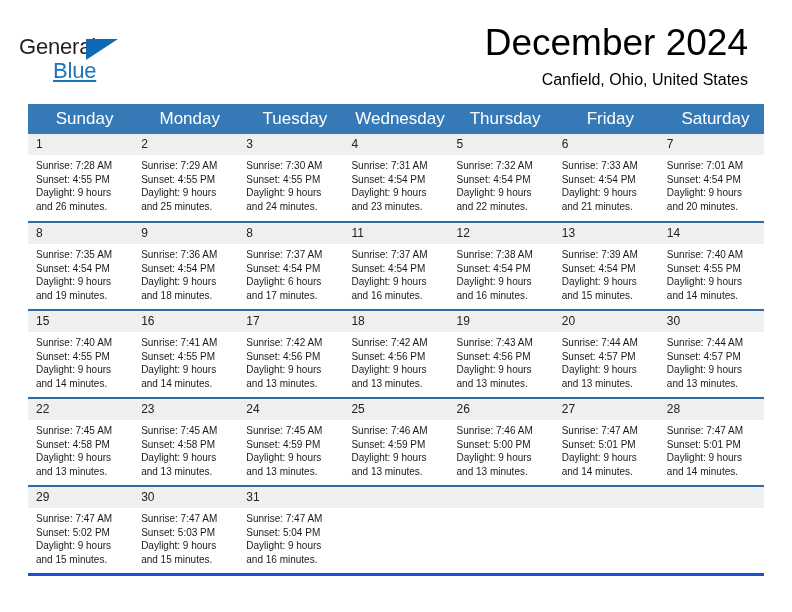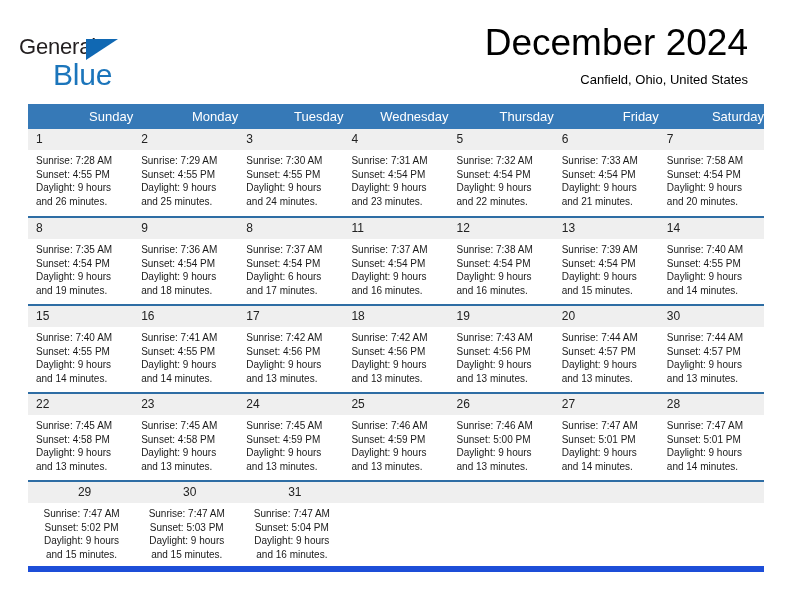--- a/index.html
+++ b/index.html
@@ -52,85 +52,85 @@
     top: 5px;
     width: 0;
     height: 0;
     border-left: 32px solid #1068b3;
     border-bottom: 21px solid transparent;
   }
   .logo-blue {
     position: absolute;
     left: 34px;
     top: 24px;
-    font-size: 30px;
+    font-size: 22px;
     letter-spacing: -0.2px;
     color: #1b75bb;
     font-family: "Liberation Sans", sans-serif;
+    text-decoration: underline;
   }
 
   .title-block {
     position: absolute;
     right: 0;
     top: 0;
     text-align: right;
     width: 460px;
   }
   .cal-title {
     font-size: 37px;
     font-weight: normal;
     color: #000000;
     line-height: 34px;
     margin: 0;
     white-space: nowrap;
   }
   .cal-subtitle {
-    font-size: 13px;
+    font-size: 16px;
     font-weight: normal;
     color: #000000;
     line-height: 20px;
     margin-top: 10px;
     white-space: nowrap;
   }
 
   
   .calendar {
     position: absolute;
     left: 28px;
     top: 104px;
     width: 736px;
     border-collapse: collapse;
     table-layout: fixed;
   }
   .calendar th {
     background: #3679b7;
     color: #ffffff;
-    font-size: 13px;
+    font-size: 17px;
     font-weight: normal;
-    text-align: right;
+    text-align: center;
     padding: 5px 0 5px 8px;
     height: 19px;
     box-sizing: border-box;
     border: none;
   }
   .calendar td {
     vertical-align: top;
     padding: 0;
     border: none;
     border-top: 2px solid #2e6da4;
     background: #ffffff;
     height: 88px;
     box-sizing: border-box;
   }
   .calendar tbody tr:first-child td {
     border-top: none;
   }
   .calendar tbody tr:last-child td {
-    border-bottom: 6px solid #1d4ed8;
-    text-align: center;
+    border-bottom: 3px solid #1d4ed8;
   }
   .cell-inner {
     height: 100%;
   }
   .daynum {
     background: #efefef;
     font-size: 12px;
     color: #222222;
     padding: 3px 0 4px 8px;
     line-height: 14px;
@@ -254,21 +254,21 @@
             <div>Sunrise: 7:33 AM</div>
             <div>Sunset: 4:54 PM</div>
             <div class="wrap">Daylight: 9 hours and 21 minutes.</div>
           </div>
             </div>
           </td>
         <td>
             <div class="cell-inner">
           <div class="daynum">7</div>
           <div class="events">
-            <div>Sunrise: 7:58 AM</div>
+            <div>Sunrise: 7:01 AM</div>
             <div>Sunset: 4:54 PM</div>
             <div class="wrap">Daylight: 9 hours and 20 minutes.</div>
           </div>
             </div>
           </td>
       </tr>
 
       <tr>
         <td>
             <div class="cell-inner">

